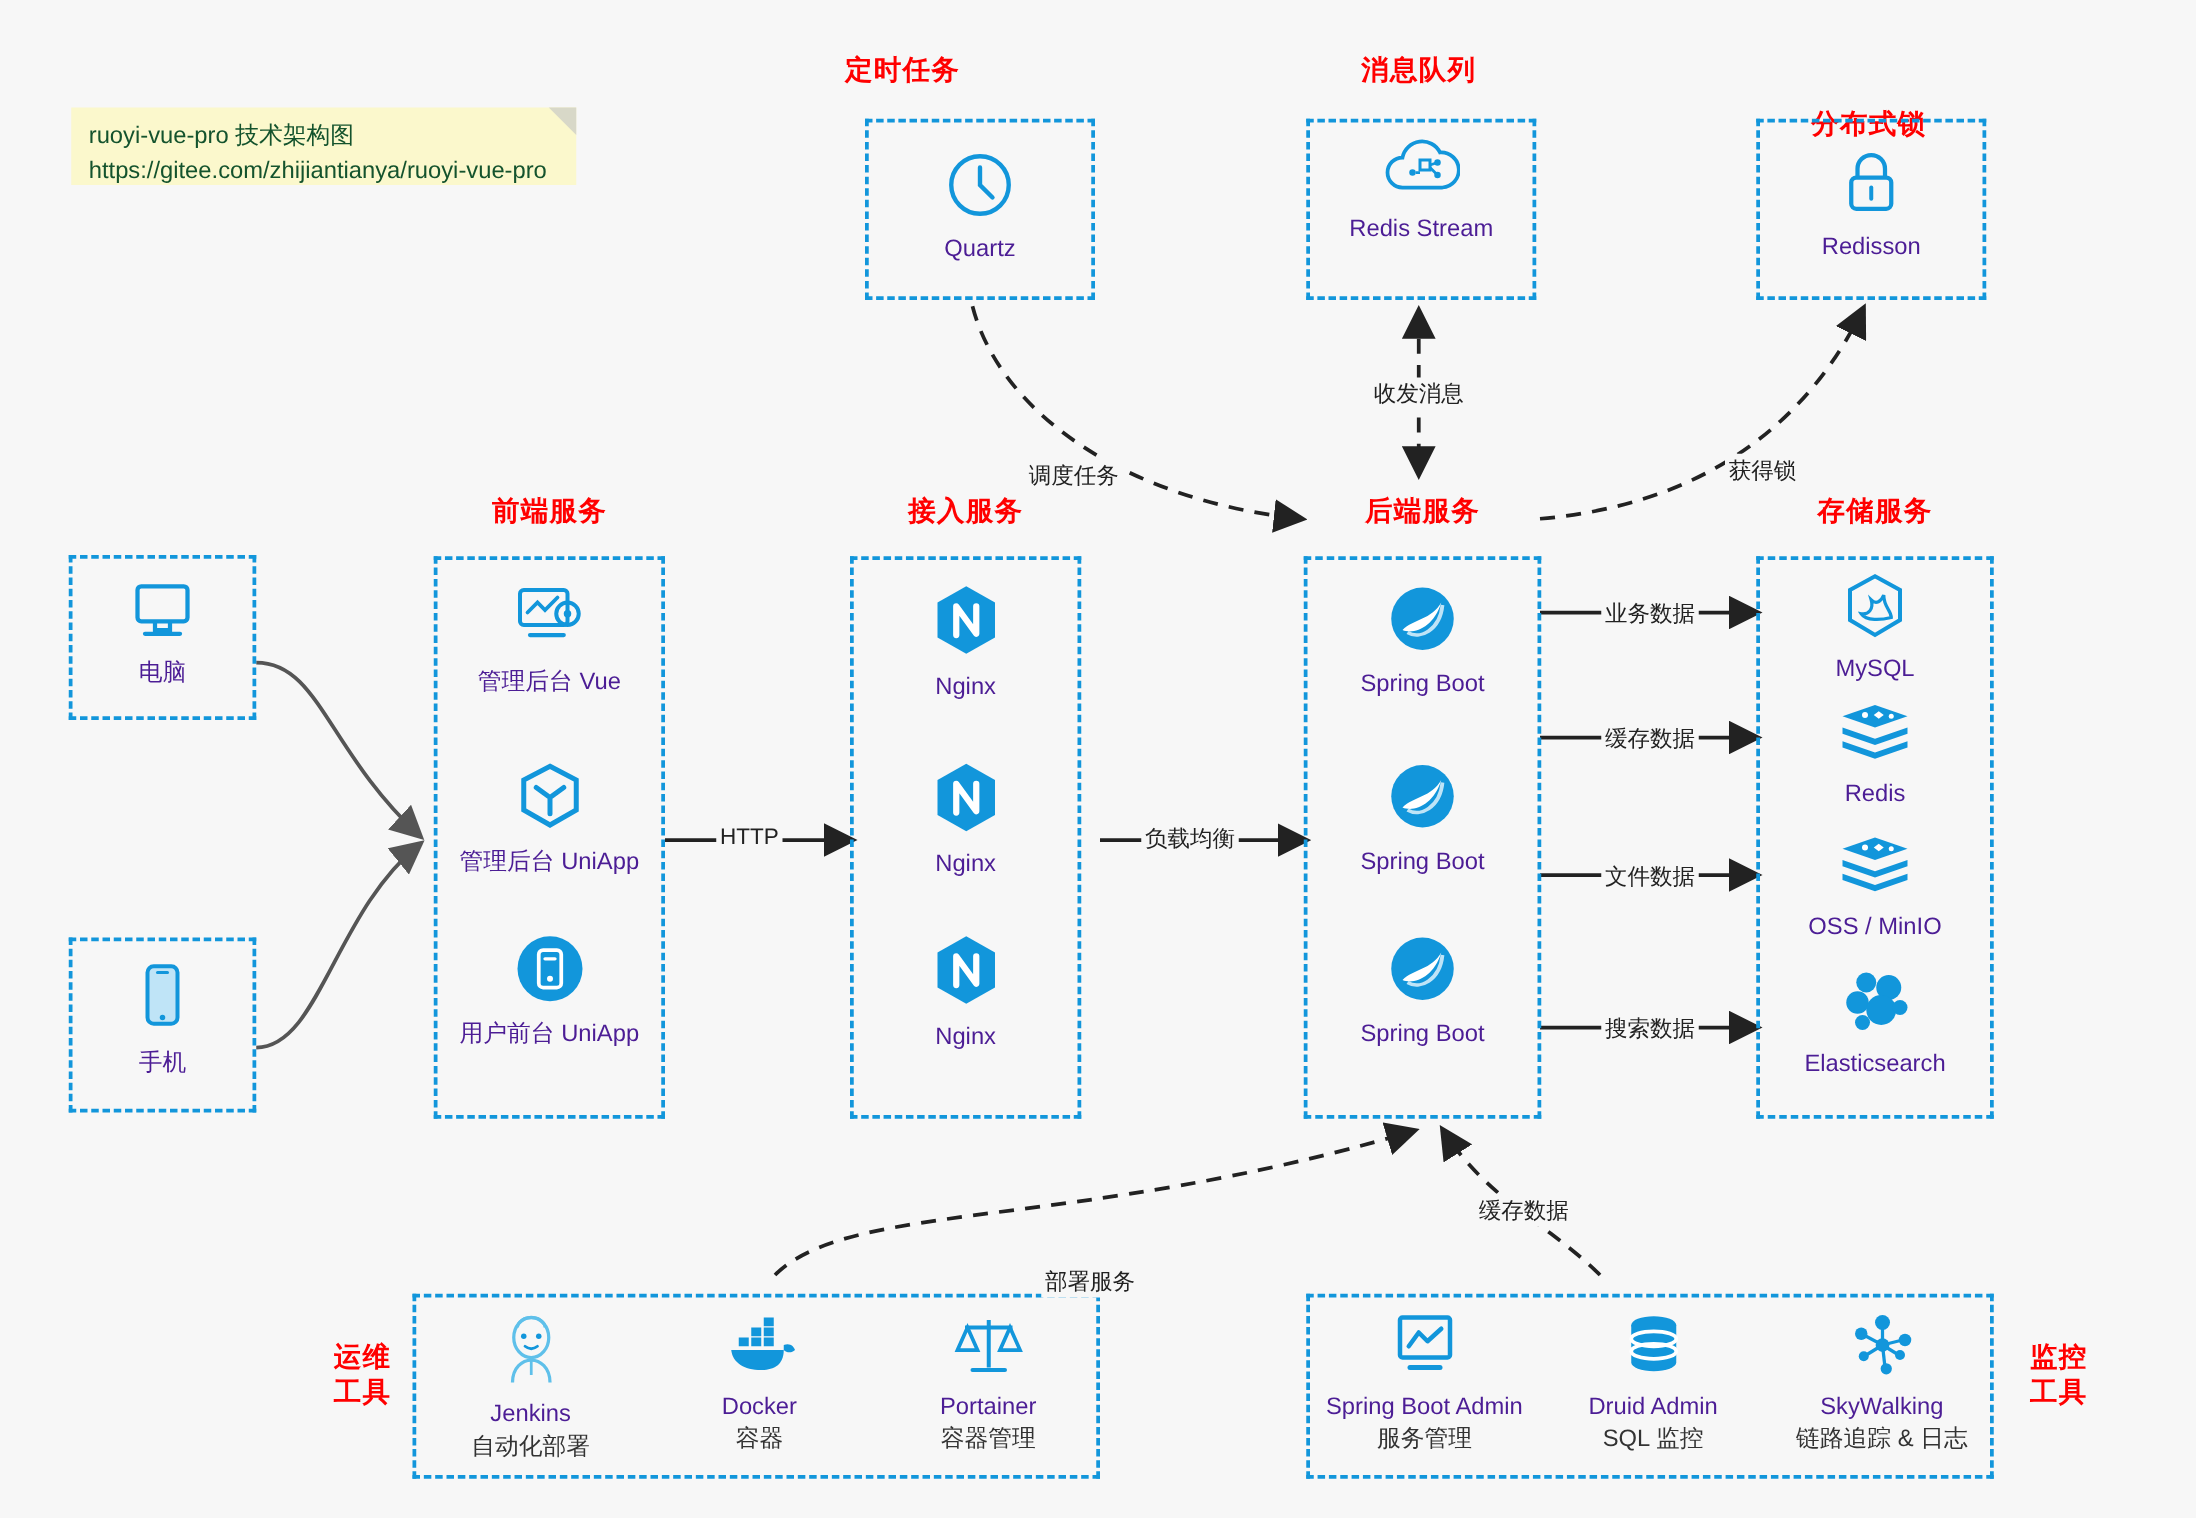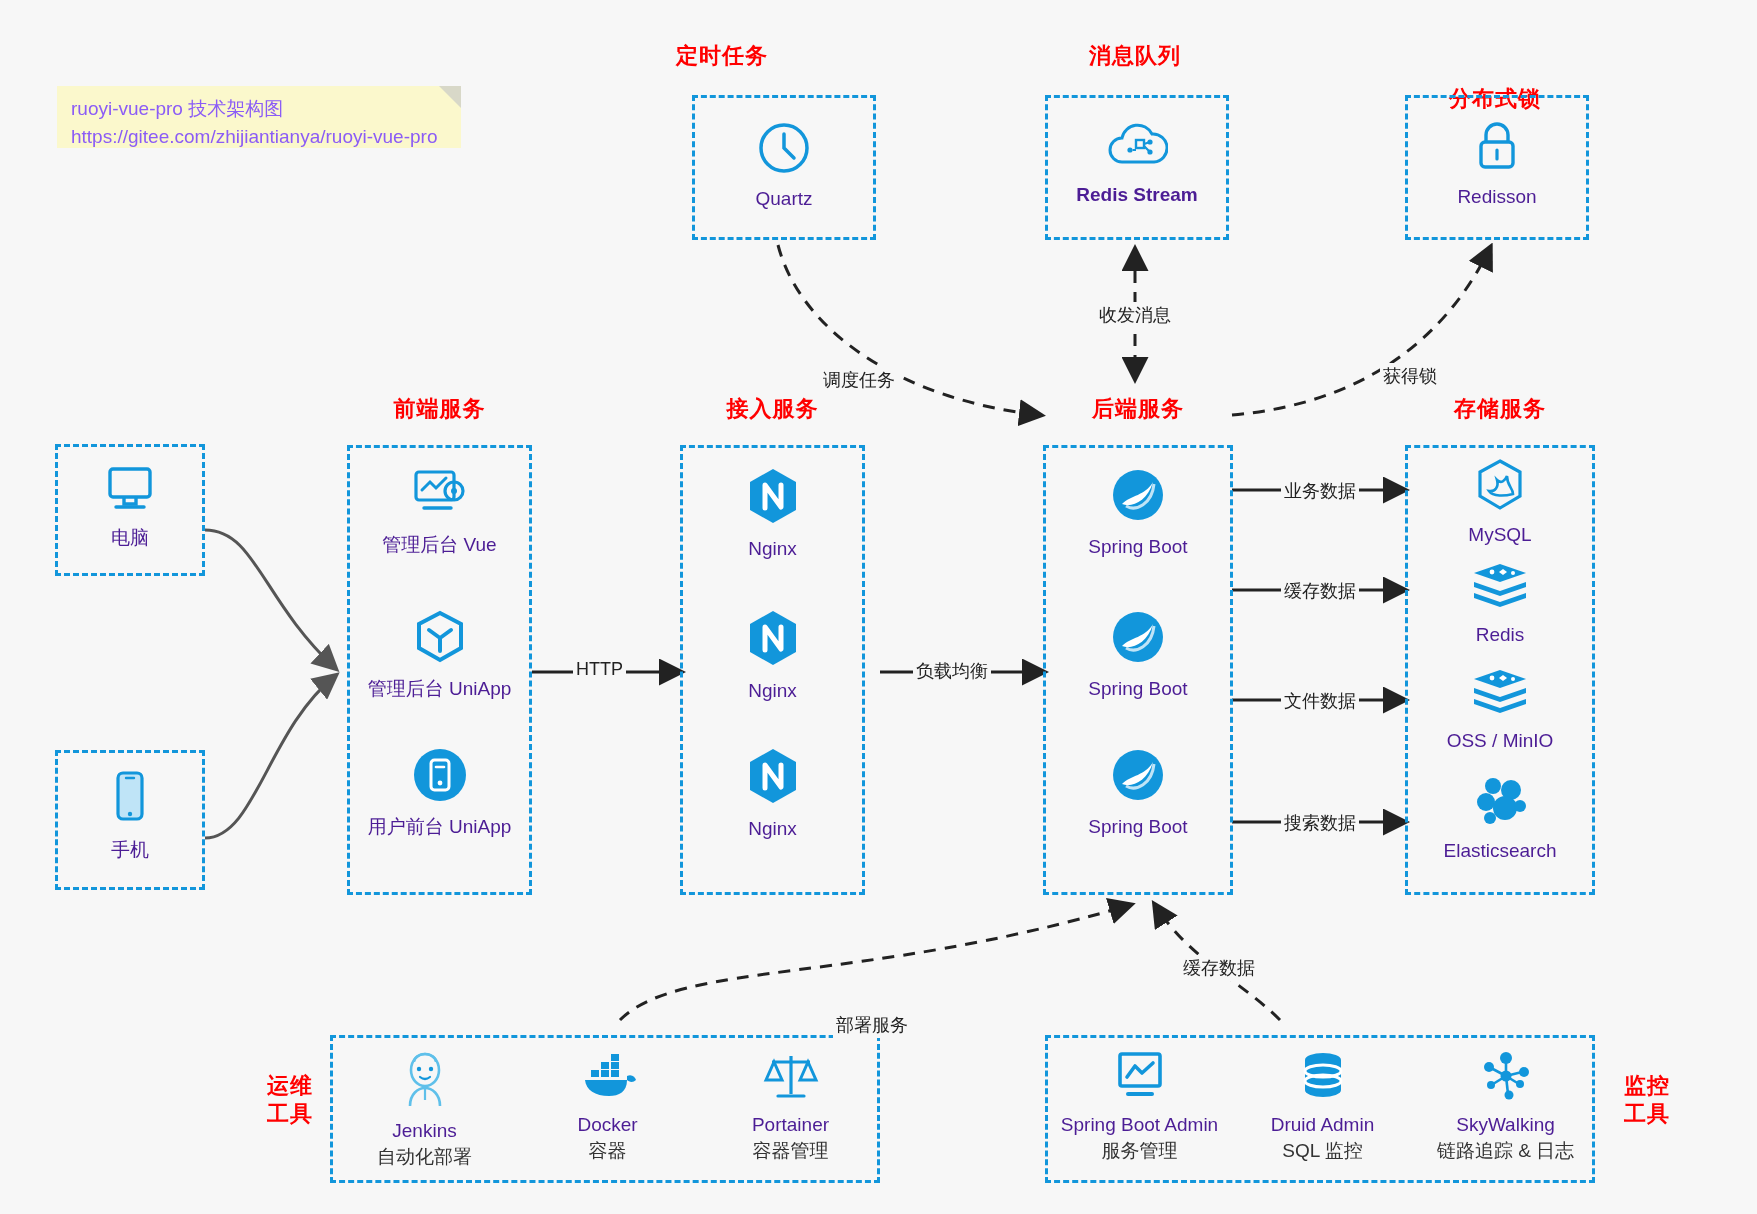--- a/index.html
+++ b/index.html
@@ -41,21 +41,21 @@
   }
   .node .cap2 { font-size: 19px; color: #333; line-height: 1.35; white-space: nowrap; }
   .icon { display: inline-block; line-height: 0; }
 
   
   #note {
     position: absolute; left: 57px; top: 86px;
     width: 404px; height: 62px;
     background: #fbf8cc;
     padding: 9px 14px;
-    font-size: 19px; color: #8b5cf6; line-height: 1.45;
+    font-size: 19px; color: #14532d; line-height: 1.45;
     white-space: nowrap;
   }
   #note .fold {
     position: absolute; right: 0; top: 0;
     width: 0; height: 0;
     border-left: 22px solid transparent;
     border-top: 22px solid #d8d8c8;
   }
 
   
@@ -139,21 +139,21 @@
           <circle cx="28" cy="28" r="23" fill="none" stroke="#1296db" stroke-width="3.5"></circle>
           <path d="M28,14 L28,28 L38,38" fill="none" stroke="#1296db" stroke-width="3.5" stroke-linecap="round"></path>
         </svg>
       </span>
       <div class="cap">Quartz</div>
     </div>
   </div>
 
   <div class="group-title" style="left:1045px; top:42px; width:180px;">消息队列</div>
   <div class="dbox" style="left:1045px; top:95px; width:184px; height:145px;">
-    <div class="node" style="top:22px;font-weight:bold;">
+    <div class="node" style="top:10px;">
       <span class="icon">
         <svg width="62" height="52" viewBox="0 0 62 52">
           <path d="M16,42 a12,12 0 0,1 0,-24 a16,16 0 0,1 30,-4 a11,11 0 0,1 2,28 z" fill="none" stroke="#1296db" stroke-width="3"></path>
           <circle cx="24" cy="30" r="2.6" fill="#1296db"></circle>
           <rect x="30" y="20" width="8" height="8" fill="none" stroke="#1296db" stroke-width="2.4"></rect>
           <circle cx="44" cy="22" r="2.6" fill="#1296db"></circle>
           <circle cx="44" cy="32" r="2.6" fill="#1296db"></circle>
           <path d="M26.6,30 L30,30 M38,24 L44,22 M38,26 L44,32" stroke="#1296db" stroke-width="2.2" fill="none"></path>
         </svg>
       </span>

